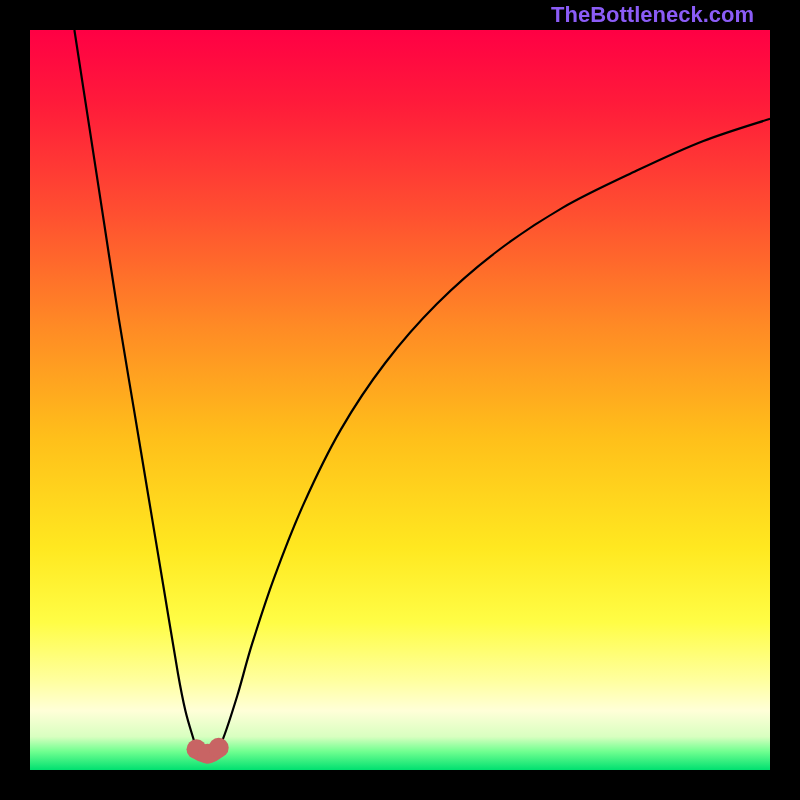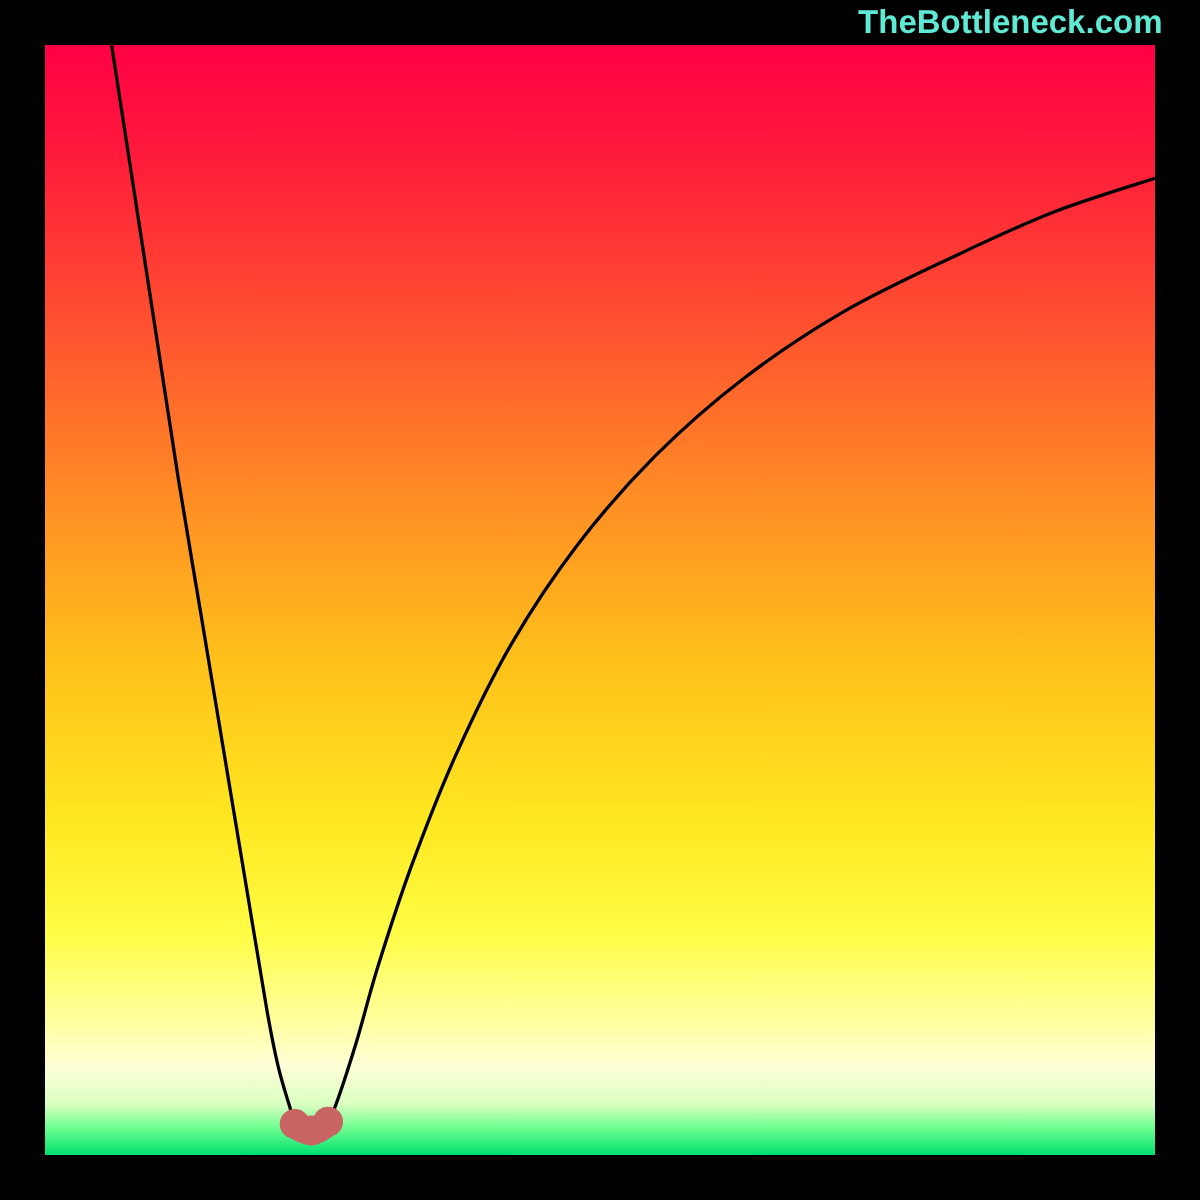--- a/index.html
+++ b/index.html
@@ -12,22 +12,22 @@
   }
   .frame {
     width: 800px;
     height: 800px;
     background: #000;
     position: relative;
   }
   .attribution {
     position: absolute;
     top: 2px;
-    right: 25px;
-    color: #5eead4;
+    right: 46px;
+    color: #8b5cf6;
     font-family: Arial, Helvetica, sans-serif;
     font-size: 22px;
     font-weight: bold;
     z-index: 20;
   }
   svg {
     position: absolute;
     top: 0;
     left: 0;
   }

